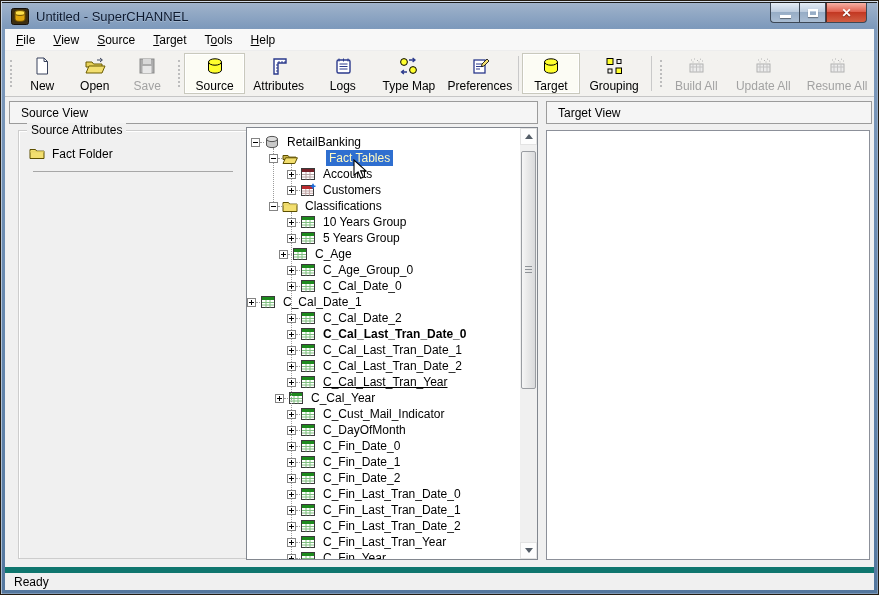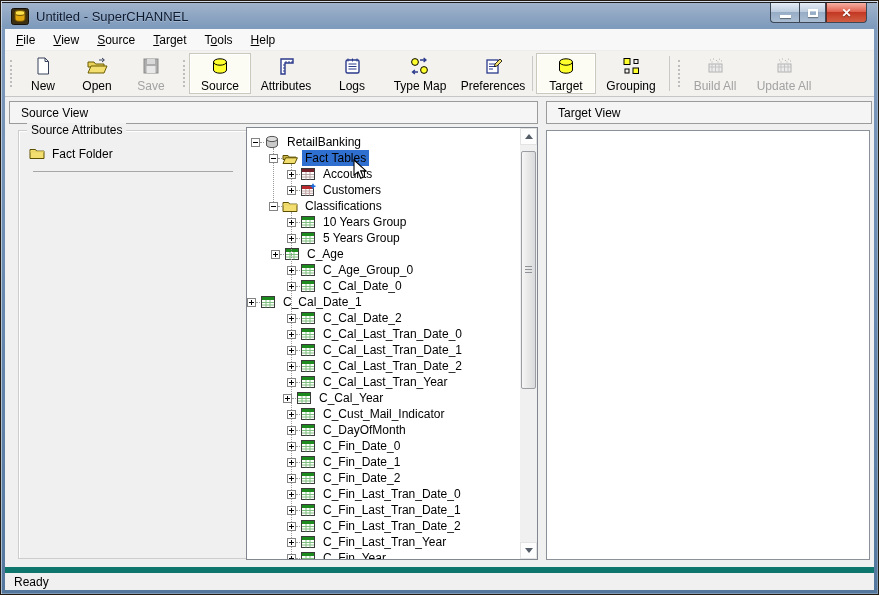--- a/index.html
+++ b/index.html
@@ -51,21 +51,21 @@
   .attr-sep{border-top:1px solid #a7a7a7;margin:8px 4px 0 4px;}
   .treebox{position:absolute;left:241px;top:30px;width:292px;bottom:7px;background:#fff;border:1px solid #82878f;}
   .tree-rows{position:absolute;top:0;left:0;right:17px;bottom:0;padding-top:6px;overflow:hidden;font-size:12px;}
   .trow{display:flex;align-items:center;height:16px;position:relative;}
   .expander{width:9px;height:9px;flex:none;background:#fff;border:1px solid #848484;position:relative;z-index:2;}
   .expander i{position:absolute;left:1px;right:1px;top:3px;height:1px;background:#000;}
   .expander.plus b{position:absolute;top:1px;bottom:1px;left:3px;width:1px;background:#000;}
   .hstub{width:4px;height:0;border-top:1px dotted #9c9c9c;flex:none;}
   .ticon{width:16px;height:14px;flex:none;margin-right:4px;}
   .tlabel{padding:1px 3px;white-space:nowrap;text-align:center;}
-  .tlabel.selected{background:#2f6fd0;color:#000000;}
+  .tlabel.selected{background:#2f6fd0;color:#fef9c3;margin-left:24px;}
   .guide{position:absolute;width:0;border-left:1px dotted #9c9c9c;z-index:1;}
   
   .vscroll{position:absolute;top:0;right:0;bottom:0;width:17px;background:#f0f0f0;}
   .sbtn{position:absolute;left:0;right:0;height:17px;background:#fdfdfd;border:1px solid #e3e3e3;display:flex;align-items:center;justify-content:center;}
   .sbtn.up{top:0;} .sbtn.down{bottom:0;}
   .tri-up{width:0;height:0;border-left:4px solid transparent;border-right:4px solid transparent;border-bottom:5px solid #555e68;}
   .tri-down{width:0;height:0;border-left:4px solid transparent;border-right:4px solid transparent;border-top:5px solid #555e68;}
   .vthumb{position:absolute;left:1px;right:1px;top:23px;height:238px;border:1px solid #9a9da2;border-radius:2px;
           background:linear-gradient(90deg,#f6f6f6,#eaeaea 40%,#d9dadc);display:flex;align-items:center;justify-content:center;}
   .vthumb .grip{width:7px;height:8px;background:repeating-linear-gradient(180deg,#8f9398 0 1px,transparent 1px 3px);}
@@ -207,20 +207,28 @@
           <span class="tb-label">Build All</span>
         </div>
         <div class="tb-btn disabled" style="width: 76px;">
           <span><svg width="20" height="20" viewBox="0 0 20 20">
               <rect x="4" y="8" width="13" height="8" fill="#ececec" stroke="#b2b2b2"></rect>
               <path d="M7 8 v8 M10.5 8 v8 M14 8 v8 M4 11 h13" stroke="#c4c4c4"></path>
               <path d="M5 4 h1 M8 3 h1 M11 4.5 h1 M14 3.2 h1 M16 5 h1 M6.5 6 h1 M12.5 6 h1" stroke="#b2b2b2"></path>
             </svg></span>
           <span class="tb-label">Update All</span>
         </div>
+        <div class="tb-btn disabled" style="width: 76px;">
+          <span><svg width="20" height="20" viewBox="0 0 20 20">
+              <rect x="4" y="8" width="13" height="8" fill="#ececec" stroke="#b2b2b2"></rect>
+              <path d="M7 8 v8 M10.5 8 v8 M14 8 v8 M4 11 h13" stroke="#c4c4c4"></path>
+              <path d="M5 4 h1 M8 3 h1 M11 4.5 h1 M14 3.2 h1 M16 5 h1 M6.5 6 h1 M12.5 6 h1" stroke="#b2b2b2"></path>
+            </svg></span>
+          <span class="tb-label">Resume All</span>
+        </div>
       </div>
 
     <div class="main">
 
       <div class="panel-hdr" id="src-hdr">
         <span>Source View</span>
       </div>
 
       <div class="groupbox">
         <span class="groupbox-label">Source Attributes</span>
@@ -321,21 +329,21 @@
               </span>
               <span class="hstub"></span>
               <span class="ticon"><svg width="16" height="14" viewBox="0 0 16 14">
                   <rect x="1.5" y="1.5" width="13" height="11" fill="#fff" stroke="#3a3a3a"></rect>
                   <rect x="2" y="2" width="12" height="3" fill="#1d8a1d"></rect>
                   <path d="M2 7.5 h12 M2 10 h12" stroke="#7fbf7f"></path>
                   <path d="M6 5 v7.5 M10 5 v7.5" stroke="#7fbf7f"></path>
                 </svg></span>
               <span class="tlabel">5 Years Group</span>
             </div>
-            <div class="trow" style="padding-left: 24px;">
+            <div class="trow" style="padding-left: 32px;">
               <span class="expander plus">
                 <i></i>
                 <b></b>
               </span>
               <span class="hstub"></span>
               <span class="ticon"><svg width="16" height="14" viewBox="0 0 16 14">
                   <rect x="1.5" y="1.5" width="13" height="11" fill="#fff" stroke="#3a3a3a"></rect>
                   <rect x="2" y="2" width="12" height="3" fill="#1d8a1d"></rect>
                   <path d="M2 7.5 h12 M2 10 h12" stroke="#7fbf7f"></path>
                   <path d="M6 5 v7.5 M10 5 v7.5" stroke="#7fbf7f"></path>
@@ -391,21 +399,21 @@
               </span>
               <span class="hstub"></span>
               <span class="ticon"><svg width="16" height="14" viewBox="0 0 16 14">
                   <rect x="1.5" y="1.5" width="13" height="11" fill="#fff" stroke="#3a3a3a"></rect>
                   <rect x="2" y="2" width="12" height="3" fill="#1d8a1d"></rect>
                   <path d="M2 7.5 h12 M2 10 h12" stroke="#7fbf7f"></path>
                   <path d="M6 5 v7.5 M10 5 v7.5" stroke="#7fbf7f"></path>
                 </svg></span>
               <span class="tlabel">C_Cal_Date_2</span>
             </div>
-            <div class="trow" style="padding-left: 40px;">
+            <div class="trow" style="padding-left: 40px; font-weight: bold;">
               <span class="expander plus">
                 <i></i>
                 <b></b>
               </span>
               <span class="hstub"></span>
               <span class="ticon"><svg width="16" height="14" viewBox="0 0 16 14">
                   <rect x="1.5" y="1.5" width="13" height="11" fill="#fff" stroke="#3a3a3a"></rect>
                   <rect x="2" y="2" width="12" height="3" fill="#1d8a1d"></rect>
                   <path d="M2 7.5 h12 M2 10 h12" stroke="#7fbf7f"></path>
                   <path d="M6 5 v7.5 M10 5 v7.5" stroke="#7fbf7f"></path>
@@ -433,35 +441,35 @@
               </span>
               <span class="hstub"></span>
               <span class="ticon"><svg width="16" height="14" viewBox="0 0 16 14">
                   <rect x="1.5" y="1.5" width="13" height="11" fill="#fff" stroke="#3a3a3a"></rect>
                   <rect x="2" y="2" width="12" height="3" fill="#1d8a1d"></rect>
                   <path d="M2 7.5 h12 M2 10 h12" stroke="#7fbf7f"></path>
                   <path d="M6 5 v7.5 M10 5 v7.5" stroke="#7fbf7f"></path>
                 </svg></span>
               <span class="tlabel">C_Cal_Last_Tran_Date_2</span>
             </div>
-            <div class="trow" style="padding-left: 40px;">
+            <div class="trow" style="padding-left: 40px; text-decoration: underline;">
               <span class="expander plus">
                 <i></i>
                 <b></b>
               </span>
               <span class="hstub"></span>
               <span class="ticon"><svg width="16" height="14" viewBox="0 0 16 14">
                   <rect x="1.5" y="1.5" width="13" height="11" fill="#fff" stroke="#3a3a3a"></rect>
                   <rect x="2" y="2" width="12" height="3" fill="#1d8a1d"></rect>
                   <path d="M2 7.5 h12 M2 10 h12" stroke="#7fbf7f"></path>
                   <path d="M6 5 v7.5 M10 5 v7.5" stroke="#7fbf7f"></path>
                 </svg></span>
               <span class="tlabel">C_Cal_Last_Tran_Year</span>
             </div>
-            <div class="trow" style="padding-left: 36px;">
+            <div class="trow" style="padding-left: 28px;">
               <span class="expander plus">
                 <i></i>
                 <b></b>
               </span>
               <span class="hstub"></span>
               <span class="ticon"><svg width="16" height="14" viewBox="0 0 16 14">
                   <rect x="1.5" y="1.5" width="13" height="11" fill="#fff" stroke="#3a3a3a"></rect>
                   <rect x="2" y="2" width="12" height="3" fill="#1d8a1d"></rect>
                   <path d="M2 7.5 h12 M2 10 h12" stroke="#7fbf7f"></path>
                   <path d="M6 5 v7.5 M10 5 v7.5" stroke="#7fbf7f"></path>

